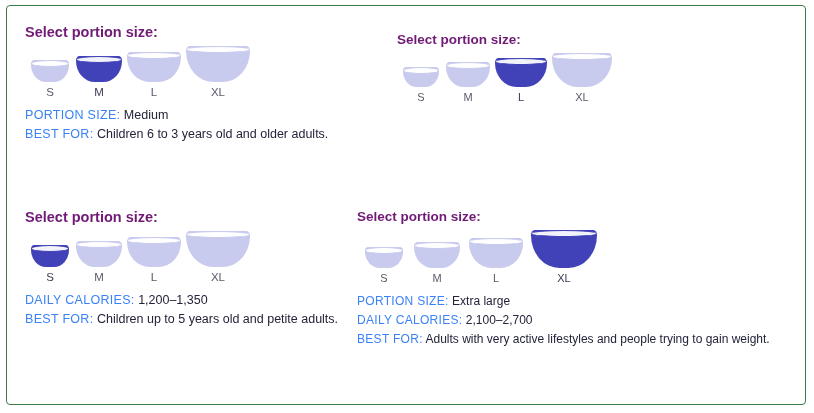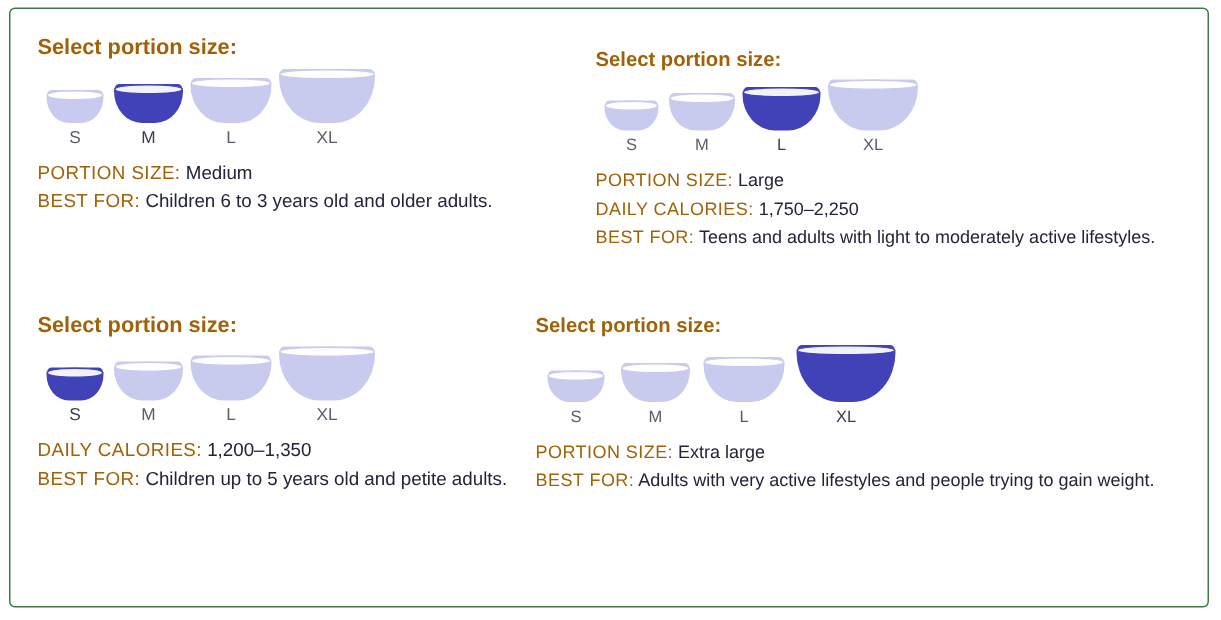--- a/index.html
+++ b/index.html
@@ -23,21 +23,21 @@
     border-radius: 4px;
     box-sizing: border-box;
     background: #ffffff;
   }
   .panel {
     position: absolute;
     box-sizing: border-box;
   }
   .panel-title {
     font-weight: bold;
-    color: #a16207;
+    color: #701a75;
     margin: 0 0 6px 0;
   }
   .bowls {
     position: relative;
     display: flex;
     align-items: flex-end;
     gap: 0px;
   }
   .bowl-item {
     display: flex;
@@ -82,21 +82,21 @@
   .info {
     color: #3a3a4a;
   }
   .info-row {
     white-space: nowrap;
     margin-bottom: 5px;
   }
   .info-key {
     text-transform: uppercase;
     letter-spacing: 0.3px;
-    color: #a16207;
+    color: #3b82f6;
     text-align: right;
   }
   .info-val {
     color: #23233a;
   }
 
   
   #panel-0 { left: 8px;   top: 18px;  width: 380px; }
   #panel-1 { left: 380px; top: 26px;  width: 420px; }
   #panel-2 { left: 8px;   top: 203px; width: 380px; }
@@ -178,34 +178,20 @@
           </div>
         <div class="bowl-label">L</div>
       </div>
       <div class="bowl-item" style="width:66px;">
         <div class="bowl" style="width:60px;height:34px;">
             <div class="rim"></div>
           </div>
         <div class="bowl-label">XL</div>
       </div>
     </div>
-    <div class="info">
-      <div class="info-row">
-        <span class="info-key">PORTION SIZE:</span>
-        <span class="info-val">Large</span>
-      </div>
-      <div class="info-row">
-        <span class="info-key">DAILY CALORIES:</span>
-        <span class="info-val">1,750–2,250</span>
-      </div>
-      <div class="info-row">
-        <span class="info-key">BEST FOR:</span>
-        <span class="info-val">Teens and adults with light to moderately active lifestyles.</span>
-      </div>
-    </div>
   </div>
 
   <div class="panel" id="panel-2">
     <div class="panel-title">Select portion size:</div>
     <div class="bowls">
       <div class="bowl-item selected" style="width:46px;">
         <div class="bowl selected" style="width:38px;height:22px;">
             <div class="rim"></div>
           </div>
         <div class="bowl-label">S</div>
@@ -268,19 +254,23 @@
           </div>
         <div class="bowl-label">XL</div>
       </div>
     </div>
     <div class="info">
       <div class="info-row">
         <span class="info-key">PORTION SIZE:</span>
         <span class="info-val">Extra large</span>
       </div>
       <div class="info-row">
+        <span class="info-key">DAILY CALORIES:</span>
+        <span class="info-val">2,100–2,700</span>
+      </div>
+      <div class="info-row">
         <span class="info-key">BEST FOR:</span>
         <span class="info-val">Adults with very active lifestyles and people trying to gain weight.</span>
       </div>
     </div>
   </div>
 
 </div>
 
 </body></html>

